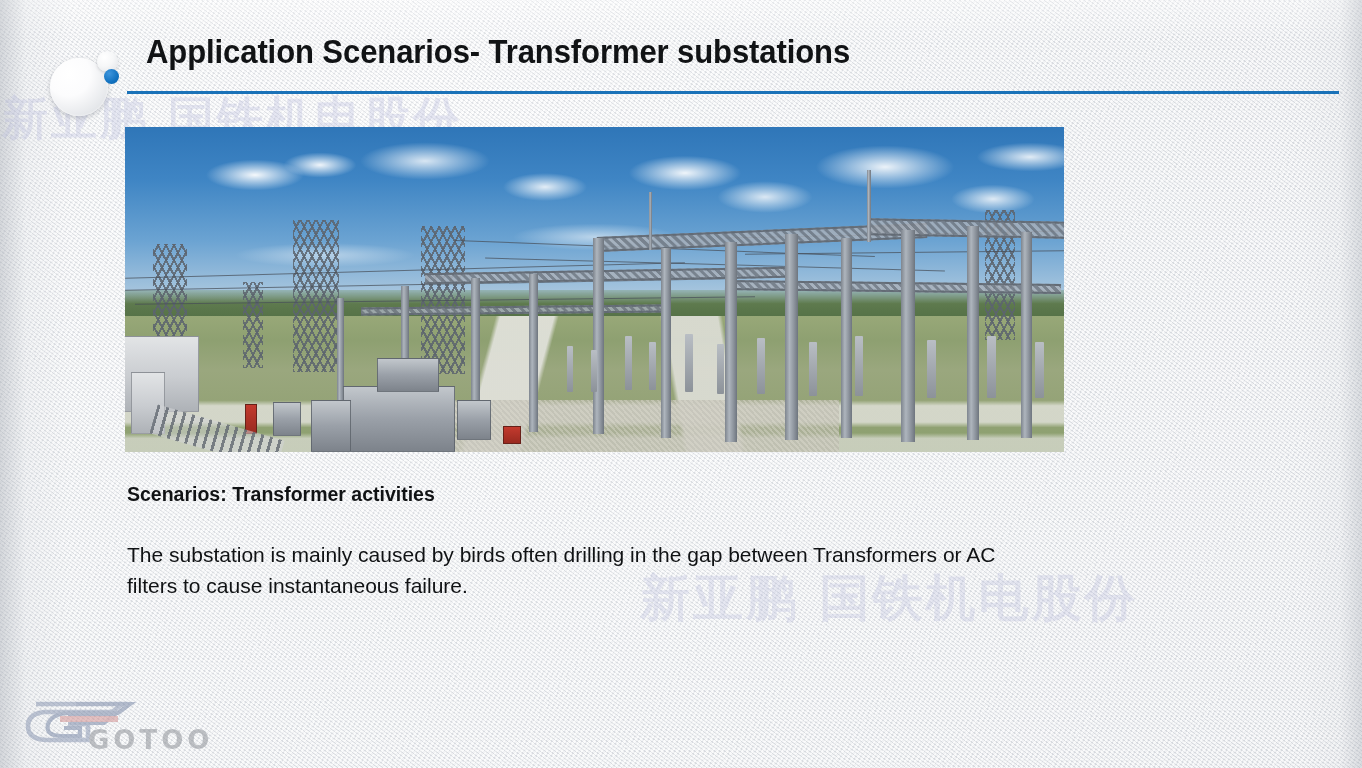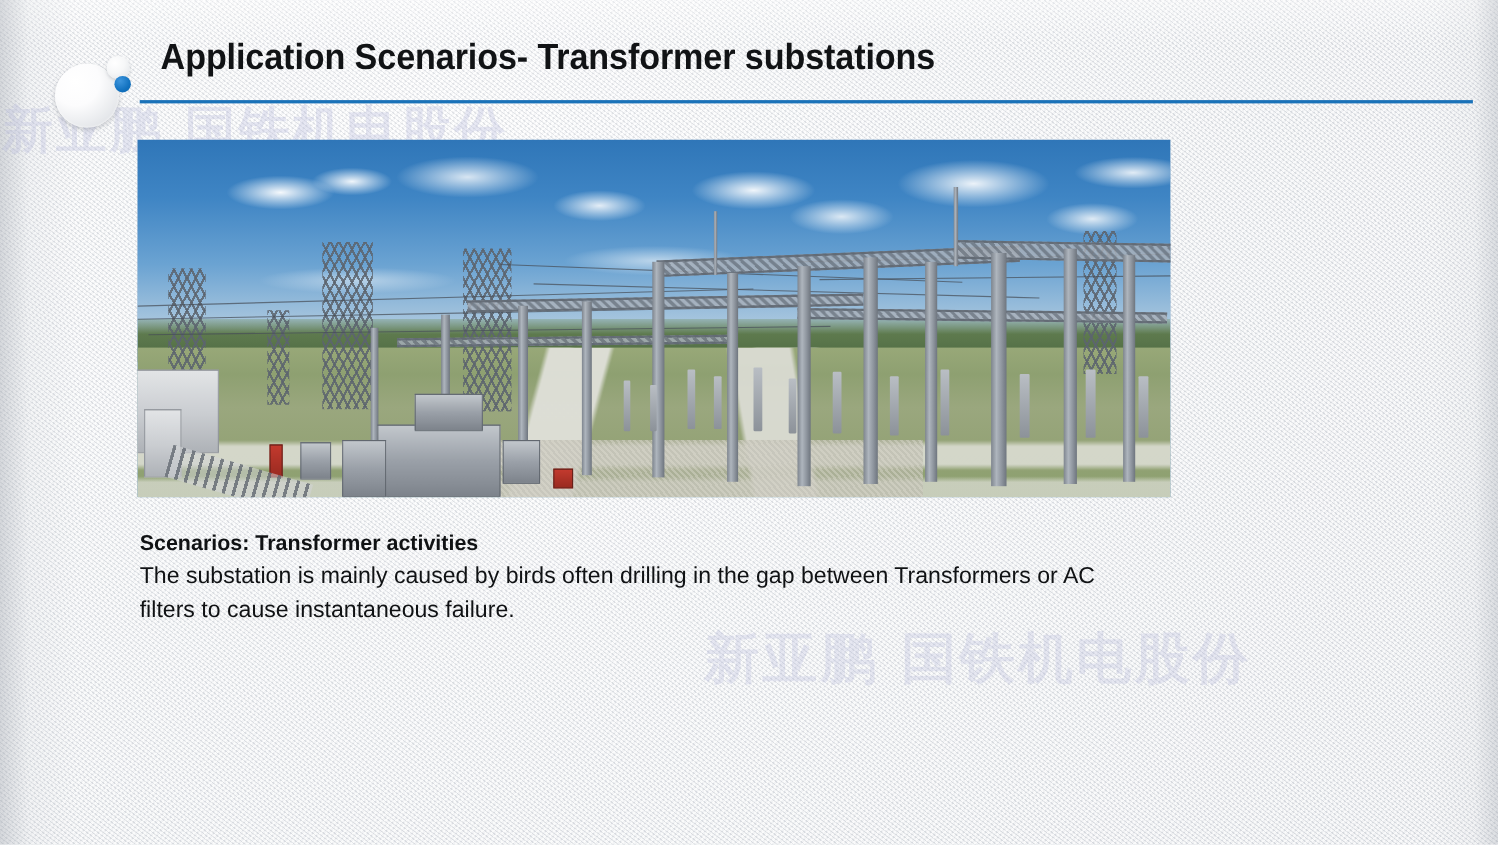--- a/index.html
+++ b/index.html
@@ -197,21 +197,21 @@
   #body-text {
     position:absolute; left:127px; top:480px;
     width:900px;
     color:#101214;
     font-family:"Liberation Sans Narrow","Liberation Sans", sans-serif;
     font-size:21px;
     line-height:31px;
   }
   #scenario-heading { font-weight:700; font-size:19.5px; line-height:28px; }
   .para { margin-top:0; }
-  #para-2 { }
+  #para-2 { margin-top:31px; }
 
   
   #logo { position:absolute; left:18px; top:698px; width:212px; height:62px; opacity:.55; }
   #logo-mark { position:absolute; left:0; top:0; width:128px; height:52px; }
   #logo-text {
     position:absolute; left:70px; top:27px;
     font-size:26px; font-weight:700; letter-spacing:4px;
     color:#8f9399;
     font-family:"DejaVu Sans", sans-serif;
   }
@@ -311,14 +311,25 @@
       <div style="position:absolute; left:26px; top:236px; width:132px; height:30px; transform:rotate(16deg);
                   background:repeating-linear-gradient(90deg, rgba(110,116,124,.9) 0 3px, rgba(210,212,214,.55) 3px 9px);"></div>
     </div>
   </div>
 
   <div id="body-text">
     <div id="scenario-heading">Scenarios: Transformer activities</div>
     <p class="para" id="para-2">The substation is mainly caused by birds often drilling in the gap between Transformers or AC filters to cause instantaneous failure.</p>
   </div>
 
+  <div id="logo">
+    <svg id="logo-mark" viewBox="0 0 128 52">
+      <g fill="none" stroke="#7b8aa8" stroke-width="4.2">
+        <path d="M58 6 H112 L100 15 H54 Q34 15 30 26 Q27 38 44 38 H62 V30 H46"></path>
+        <path d="M50 17 H96 L86 25 H52"></path>
+      </g>
+      <path d="M18 6 H104 L94 14 H26 Q10 16 10 28 Q10 42 30 42 H70 V26 H50" fill="none" stroke="#7b8aa8" stroke-width="4.6" opacity=".85"></path>
+      <rect x="42" y="18" width="58" height="6" fill="#d08a8a" opacity=".9"></rect>
+    </svg>
+    <div id="logo-text">GOTOO</div>
+  </div>
 
 </div>
 
 </body></html>

